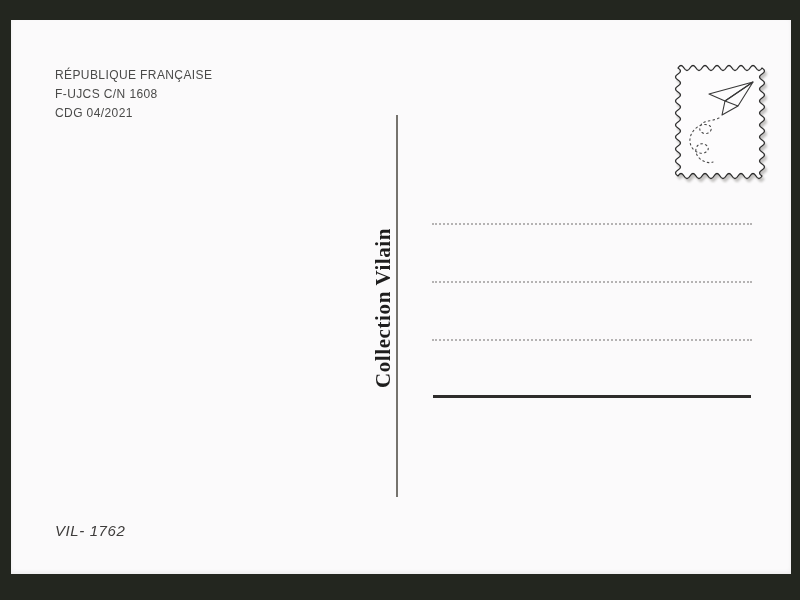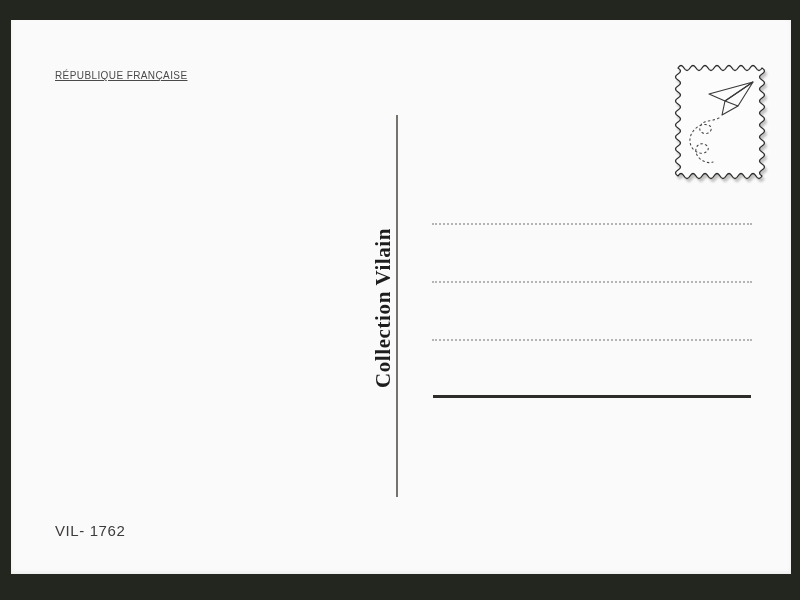--- a/index.html
+++ b/index.html
@@ -24,24 +24,23 @@
     height: 554px;
     background: #fbfafb;
     box-shadow: inset 0 -2px 4px rgba(0,0,0,0.06);
   }
   
   .info-block {
     position: absolute;
     left: 44px;
     top: 46px;
     color: #4a4a49;
-    font-size: 10px;
+    font-size: 12px;
     line-height: 19px;
     letter-spacing: 0.4px;
-    text-decoration: underline;
   }
   
   .stamp {
     position: absolute;
     left: 661px;
     top: 38px;
     width: 97px;
     height: 128px;
   }
   .stamp svg {
@@ -90,30 +89,33 @@
     background: #2e2c2b;
   }
   
   .ref {
     position: absolute;
     left: 44px;
     top: 502px;
     color: #3e3c3b;
     font-size: 15px;
     letter-spacing: 0.6px;
+    font-style: italic;
   }
 </style>
 </head>
 <body>
 
 <div class="scene">
   <div class="postcard">
 
     <div class="info-block">
       <div>RÉPUBLIQUE FRANÇAISE</div>
+      <div>F-UJCS C/N 1608</div>
+      <div>CDG 04/2021</div>
     </div>
 
     <div class="stamp">
       <svg width="97" height="128" viewBox="0 0 97 128" xmlns="http://www.w3.org/2000/svg">
         <g>
           <path d="M6 10 q3 -5 6 0 t6 0 t6 0 t6 0 t6 0 t6 0 t6 0 t6 0 t6 0 t6 0 t6 0 t6 0 t6 0 t6 0
                    q5 3 0 6 t0 6 t0 6 t0 6 t0 6 t0 6 t0 6 t0 6 t0 6 t0 6 t0 6 t0 6 t0 6 t0 6 t0 6 t0 6 t0 6 t0 6
                    q-3 5 -6 0 t-6 0 t-6 0 t-6 0 t-6 0 t-6 0 t-6 0 t-6 0 t-6 0 t-6 0 t-6 0 t-6 0 t-6 0 t-6 0
                    q-5 -3 0 -6 t0 -6 t0 -6 t0 -6 t0 -6 t0 -6 t0 -6 t0 -6 t0 -6 t0 -6 t0 -6 t0 -6 t0 -6 t0 -6 t0 -6 t0 -6 t0 -6 t0 -6 z" fill="#fdfcfd" stroke="#2c2c2c" stroke-width="1.3" stroke-linejoin="round"></path>
         </g>

